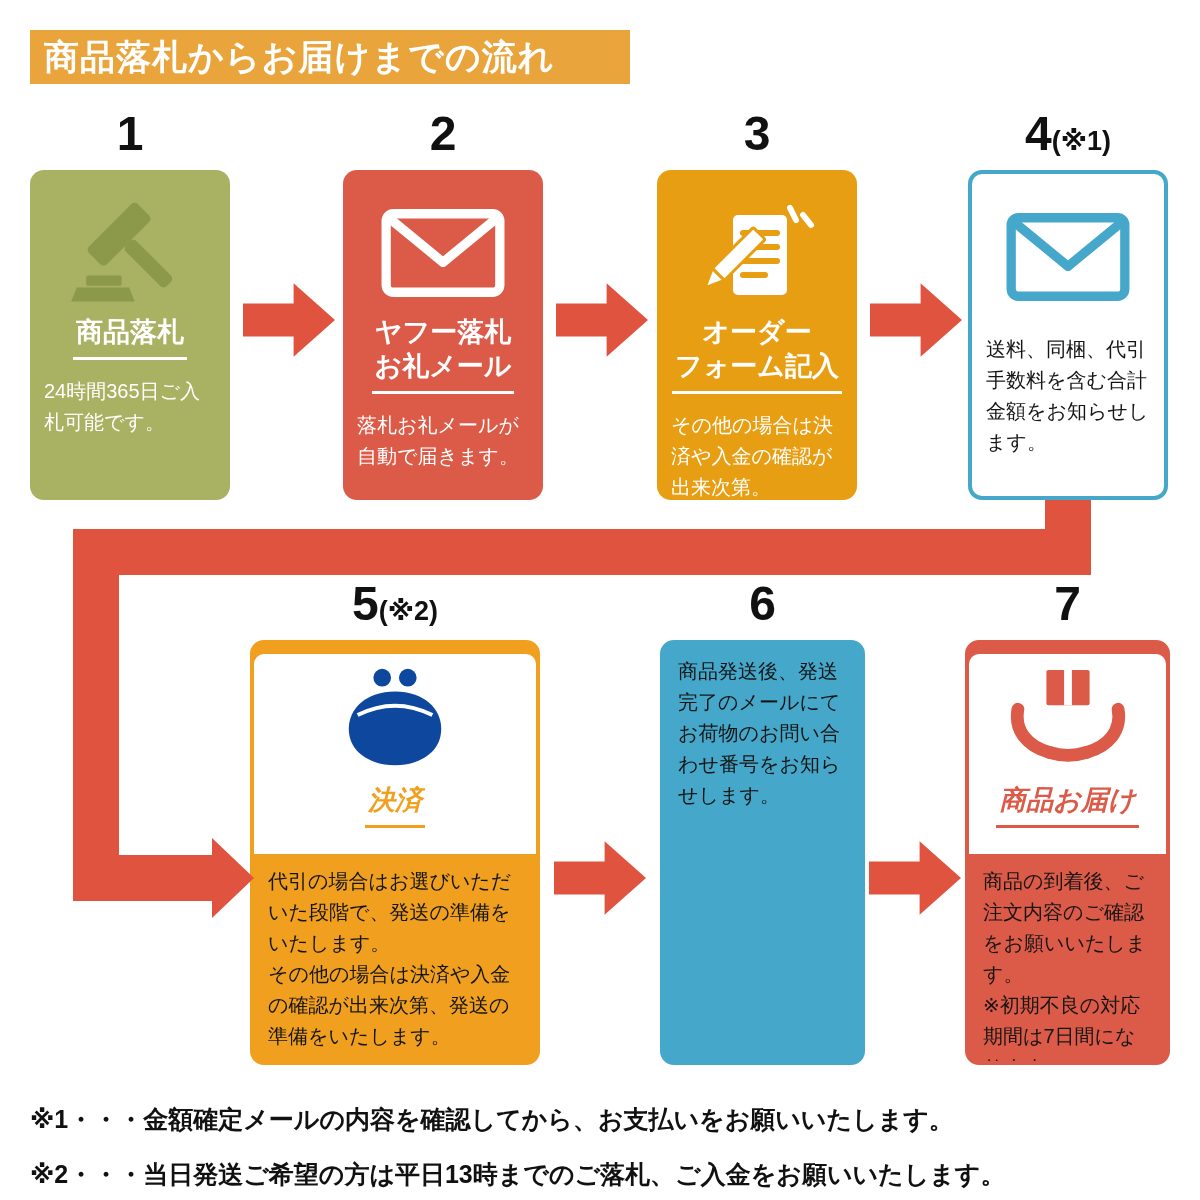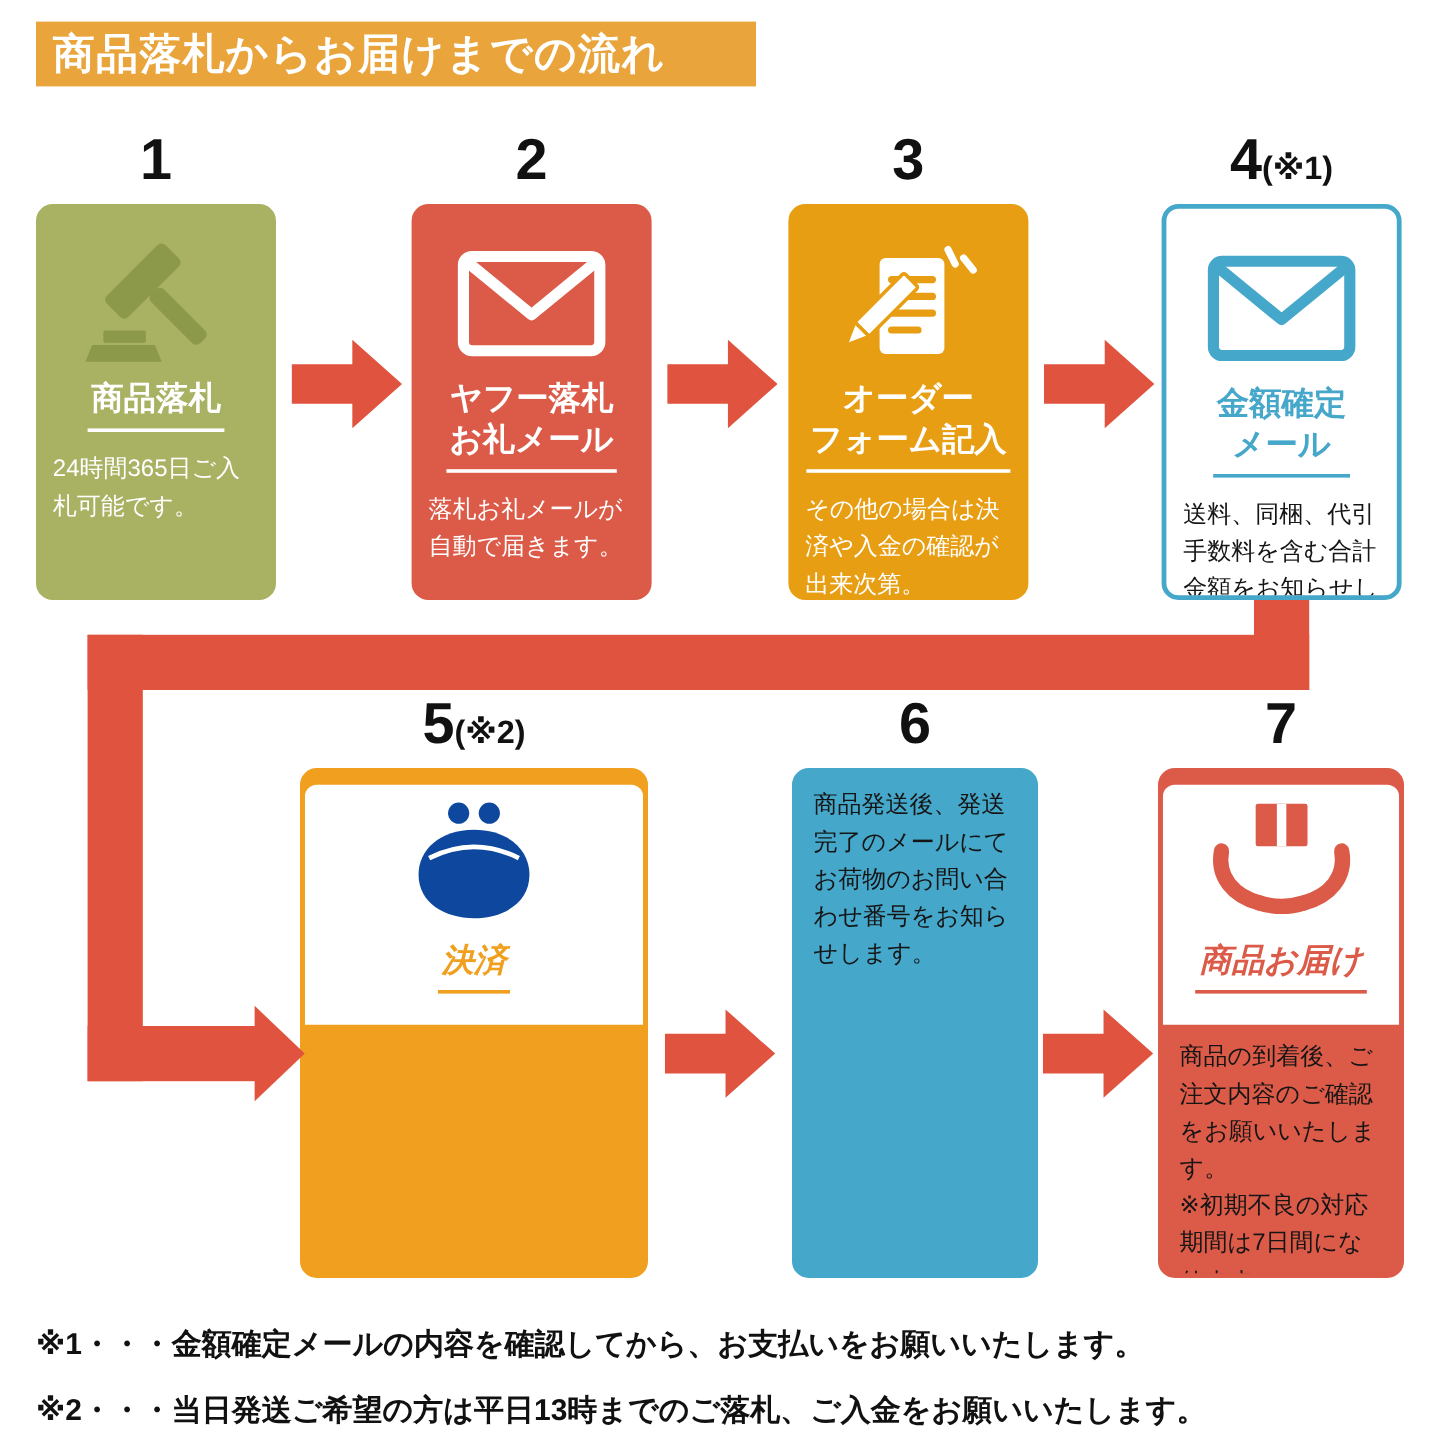--- a/index.html
+++ b/index.html
@@ -38,21 +38,21 @@
   .chead{position:absolute;width:42px;height:80px;}
 
   
   .note{position:absolute;left:30px;color:#111;font-size:25px;font-weight:bold;white-space:pre;}
 </style>
 </head>
 <body>
 
 <div class="canvas">
 
-  <div class="header" style="background: rgb(233, 164, 60);">
+  <div class="header" style="background: rgb(233, 164, 60); margin-top: 12px;">
     <span>商品落札からお届けまでの流れ</span>
   </div>
 
   <div class="step row1 solid" style="left: 30px; --c: #A9B163;">
     <div class="num"><span>1</span><span class="anno"></span></div>
     <div class="card">
       <div class="icon-box">
         <svg width="140" height="118" viewBox="0 0 150 120">
           <g fill="var(--gavel)">
             <g transform="rotate(-45 70 48)">
@@ -111,40 +111,40 @@
 
   <div class="step row1 outline" style="left: 968px; --c: #45A7C9;">
     <div class="num"><span>4</span><span class="anno">(※1)</span></div>
     <div class="card">
       <div class="icon-box">
         <svg width="124" height="90" viewBox="0 0 120 86" style="color:var(--c)">
           <rect x="5" y="5" width="110" height="76" rx="7" fill="none" stroke="currentColor" stroke-width="9"></rect>
           <path d="M10,11 L60,52 L110,11" fill="none" stroke="currentColor" stroke-width="9" stroke-linecap="round" stroke-linejoin="round"></path>
         </svg>
       </div>
-      <div class="title"><span>金額確定
-メール</span></div>
       <div class="body-text">送料、同梱、代引手数料を含む合計金額をお知らせします。</div>
     </div>
   </div>
 
   <div class="step row2 split" style="left: 250px; width: 290px; --c: #F0A01E;">
     <div class="num"><span>5</span><span class="anno">(※2)</span></div>
     <div class="card">
       <div class="top-white">
         <div class="icon-box">
           <svg width="118" height="112" viewBox="0 0 120 110" fill="var(--navy)">
             <circle cx="47" cy="14" r="9"></circle>
             <circle cx="73" cy="14" r="9"></circle>
             <path d="M60,28 C31,28 13,45 13,66 C13,90 35,103 60,103 C85,103 107,90 107,66 C107,45 89,28 60,28 Z"></path>
             <path d="M22,52 Q60,33 98,52" fill="none" stroke="#fff" stroke-width="4"></path>
           </svg>
         </div>
         <div class="title"><span>決済</span></div>
       </div>
+      <div class="body-text">代引の場合はお選びいただいた段階で、発送の準備をいたします。
+その他の場合は決済や入金の確認が出来次第、発送の準備をいたします。</div>
     </div>
   </div>
 
   <div class="step row2 split" style="left: 660px; --c: #45A7C9;">
     <div class="num"><span>6</span><span class="anno"></span></div>
     <div class="card">
       <div class="body-text">商品発送後、発送完了のメールにてお荷物のお問い合わせ番号をお知らせします。</div>
     </div>
   </div>
 

